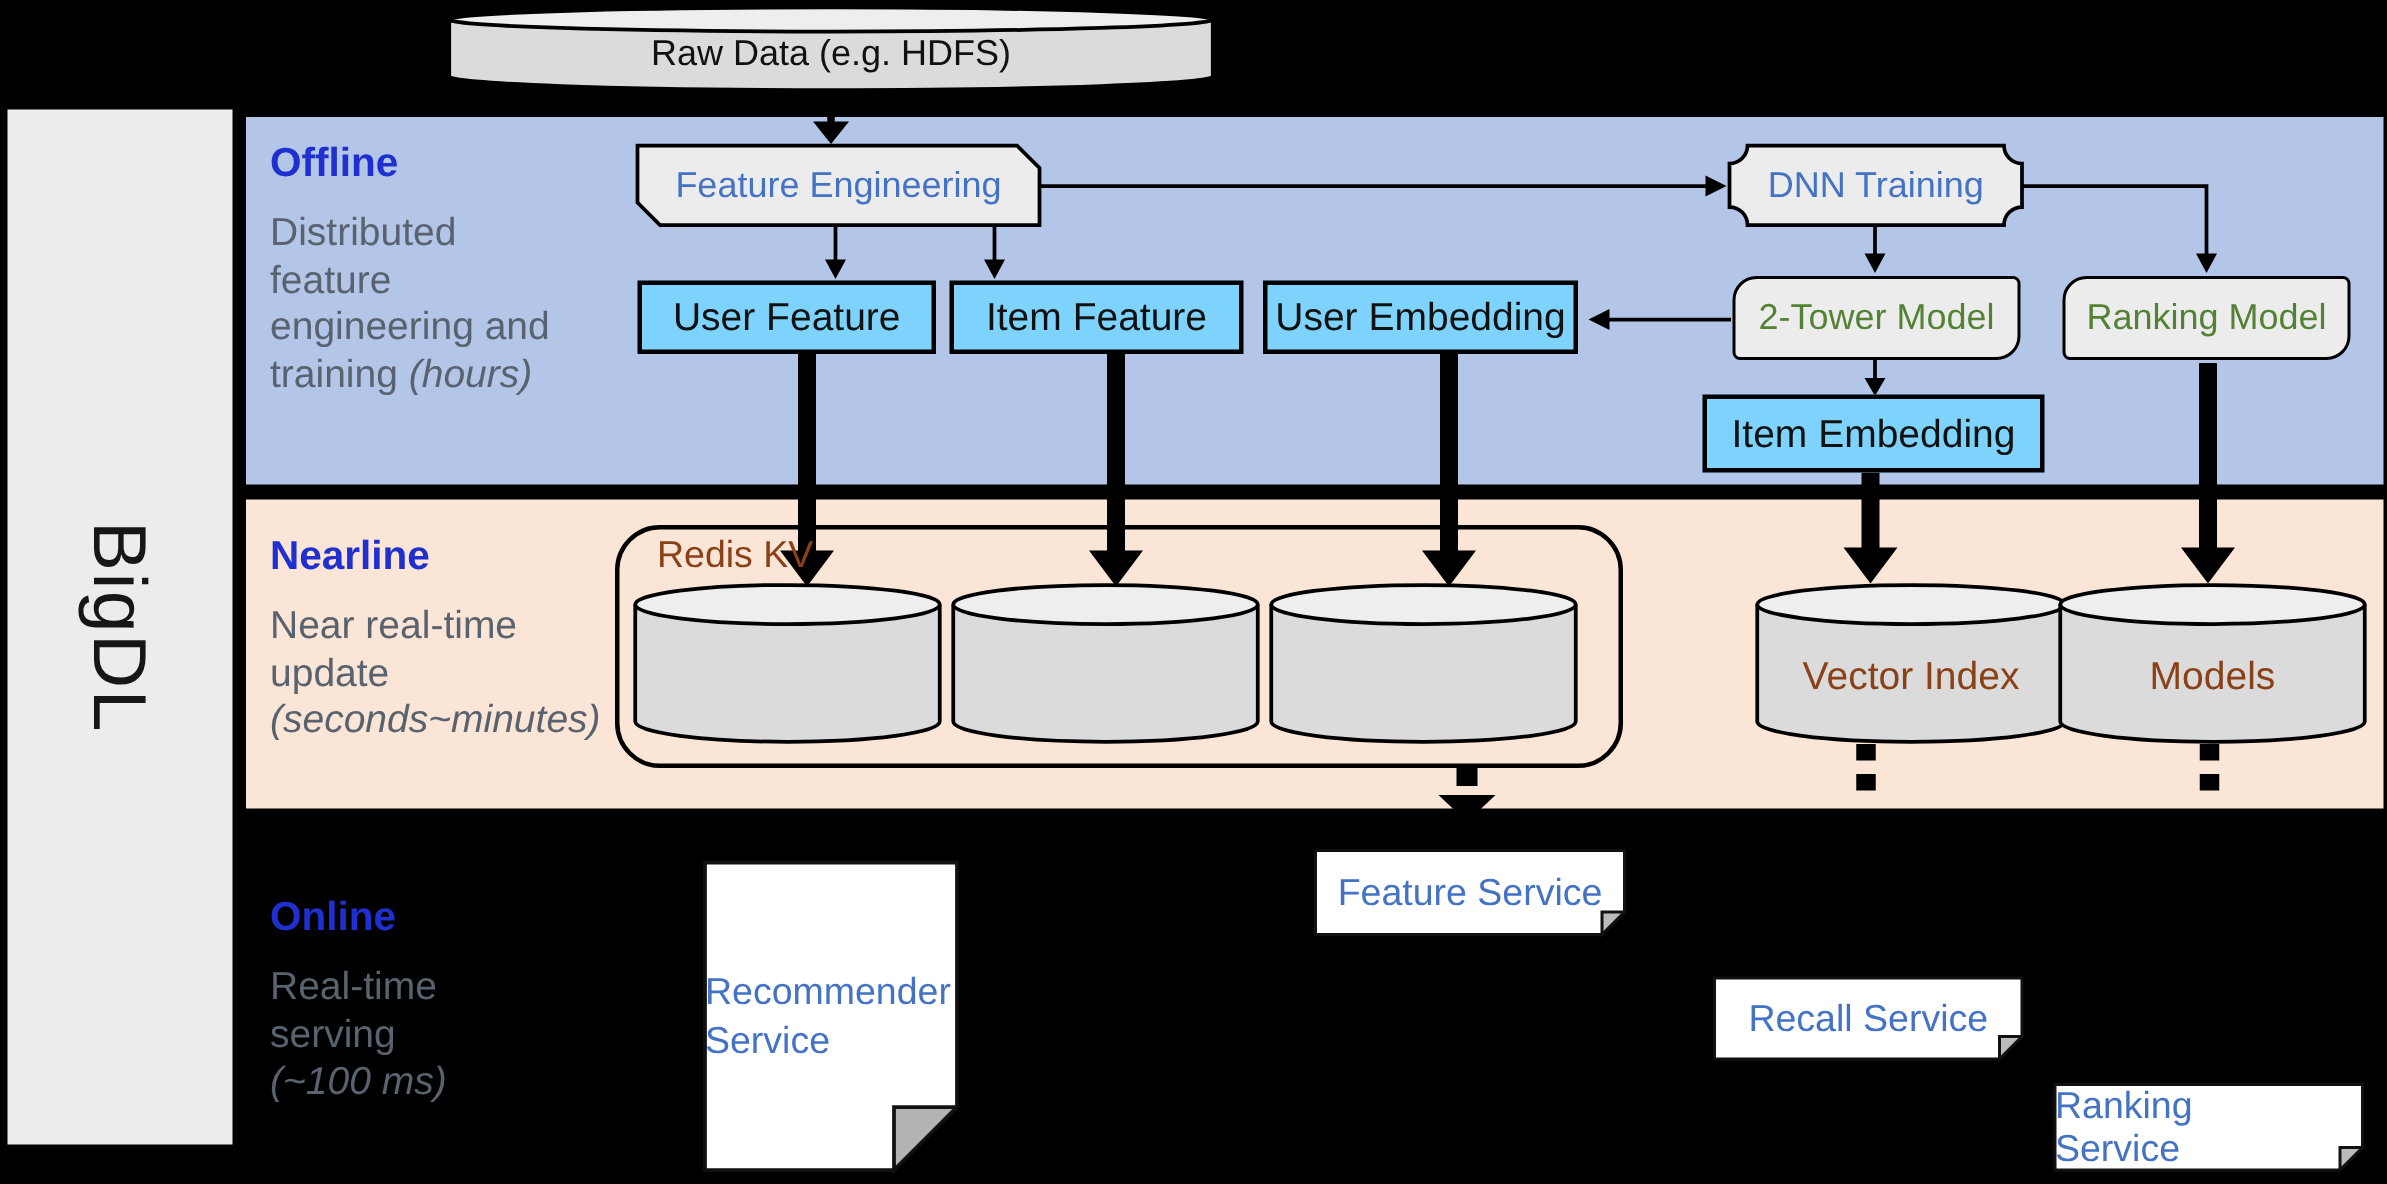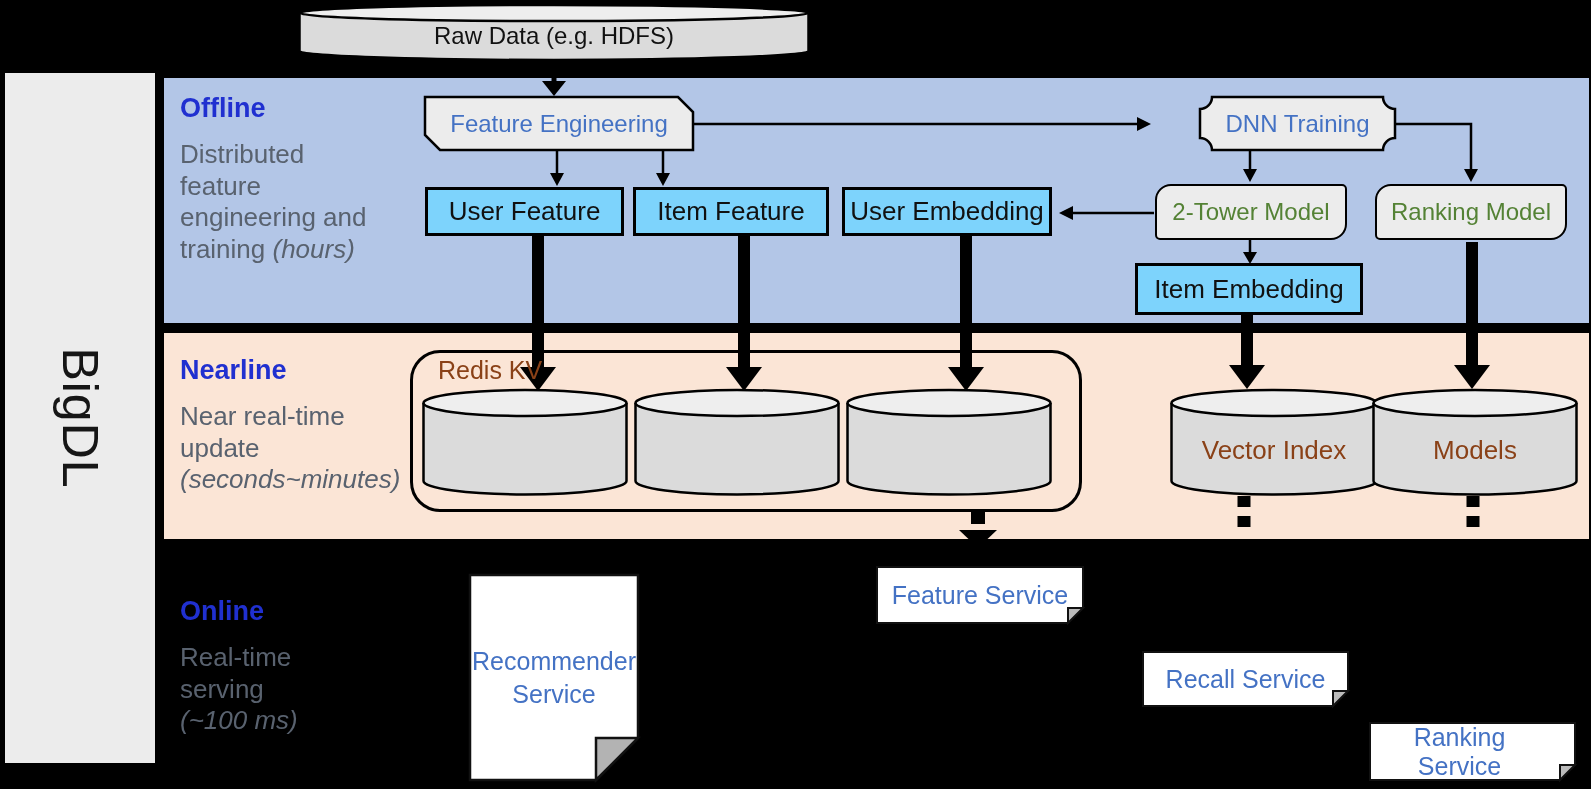--- a/index.html
+++ b/index.html
@@ -17,21 +17,21 @@
   .sec{position:absolute;left:180px;}
   .sec-title{font-size:27px;font-weight:bold;color:#2030d0;margin-bottom:15px;}
   .sec-desc{font-size:26px;line-height:1.22;color:#59626f;}
   .sec-desc .it{font-style:italic;}
   .sec.offline{top:93px;width:205px;}
   .sec.nearline{top:355px;width:225px;}
   .sec.online{top:596px;width:150px;}
   
   .shape{position:absolute;display:flex;align-items:center;justify-content:center;}
   .shape>svg{position:absolute;left:0;top:0;overflow:visible;}
-  .shape>.lbl{position:relative;z-index:2;text-align:center;}
+  .shape>.lbl{position:relative;z-index:2;}
   .blue-lbl{color:#4472c4;}
   .brown-lbl{color:#8a4117;}
   .black-lbl{color:#111;}
   
   .graybox{position:absolute;background:#7dd3fc;border:3px solid #000;box-sizing:border-box;
            display:flex;align-items:center;justify-content:center;font-size:26px;color:#111;}
   .roundbox{position:absolute;background:#ececec;border:2.5px solid #000;box-sizing:border-box;
             border-radius:16px 5px 16px 5px;display:flex;align-items:center;justify-content:center;
             font-size:24px;color:#548235;}
   
@@ -120,21 +120,21 @@
     <span class="lbl black-lbl">Raw Data (e.g. HDFS)</span>
   </div>
 
   <div class="shape node" style="left:425px;top:97px;width:268px;height:53px;">
     <svg width="268" height="53" viewBox="0 0 268 53">
       <path d="M0,0 H253 L268,15 V53 H15 L0,38 Z" fill="#ececec" stroke="#000" stroke-width="2.5"></path>
     </svg>
     <span class="lbl blue-lbl" style="font-size:24px;">Feature Engineering</span>
   </div>
 
-  <div class="shape node" style="left:1153px;top:97px;width:195px;height:53px;margin-left:47px;">
+  <div class="shape node" style="left:1153px;top:97px;width:195px;height:53px;">
     <svg width="195" height="53" viewBox="0 0 195 53">
       <path d="M12,0 H183 A12 12 0 0 0 195,12 V41 A12 12 0 0 0 183,53 H12 A12 12 0 0 0 0,41 V12 A12 12 0 0 0 12,0 Z" fill="#ececec" stroke="#000" stroke-width="2.5"></path>
     </svg>
     <span class="lbl blue-lbl" style="font-size:24px;">DNN Training</span>
   </div>
 
   <div class="graybox node" style="left:425px;top:187px;width:199px;height:49px;">
     <span>User Feature</span>
   </div>
   <div class="graybox node" style="left:633px;top:187px;width:196px;height:49px;">

